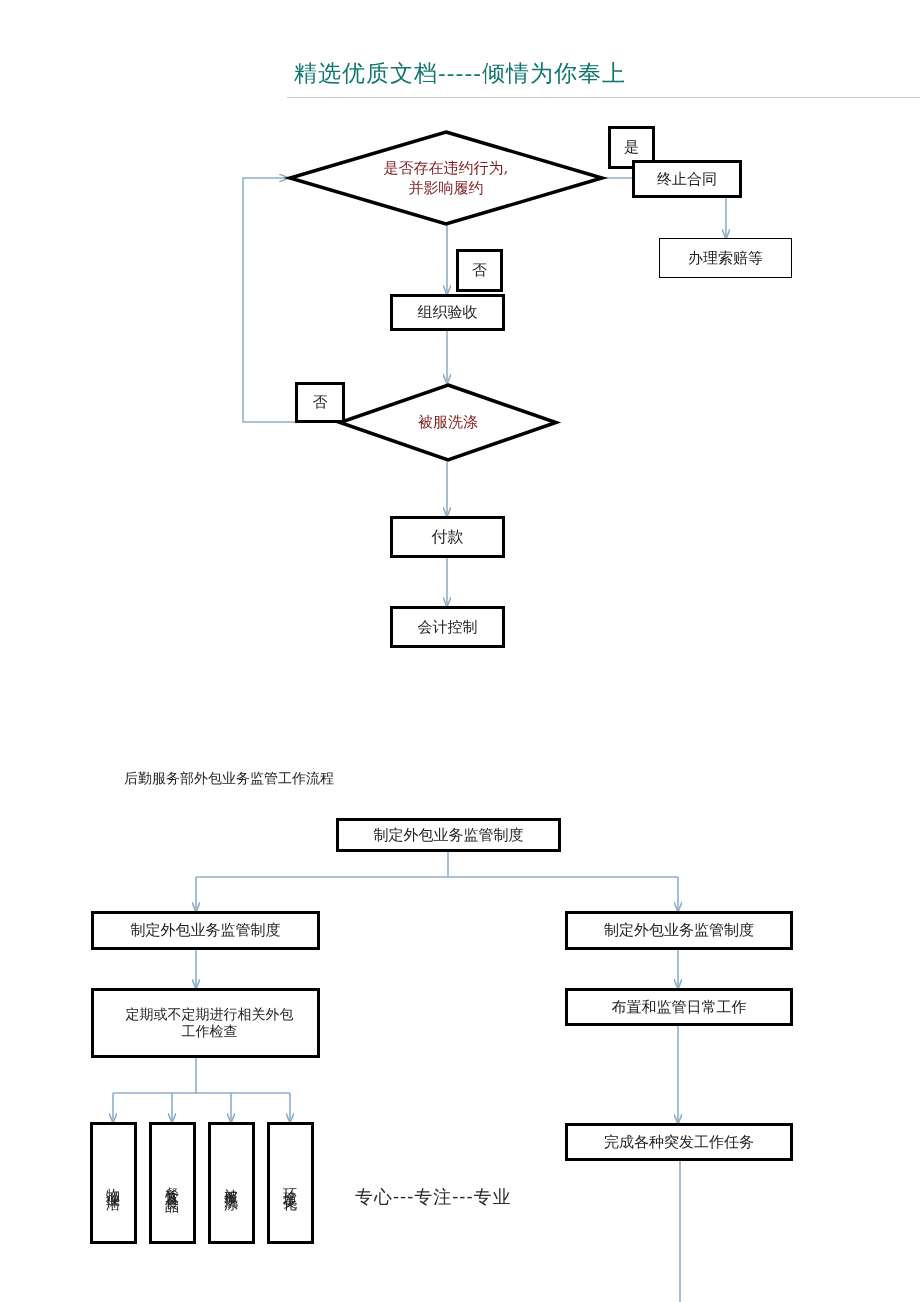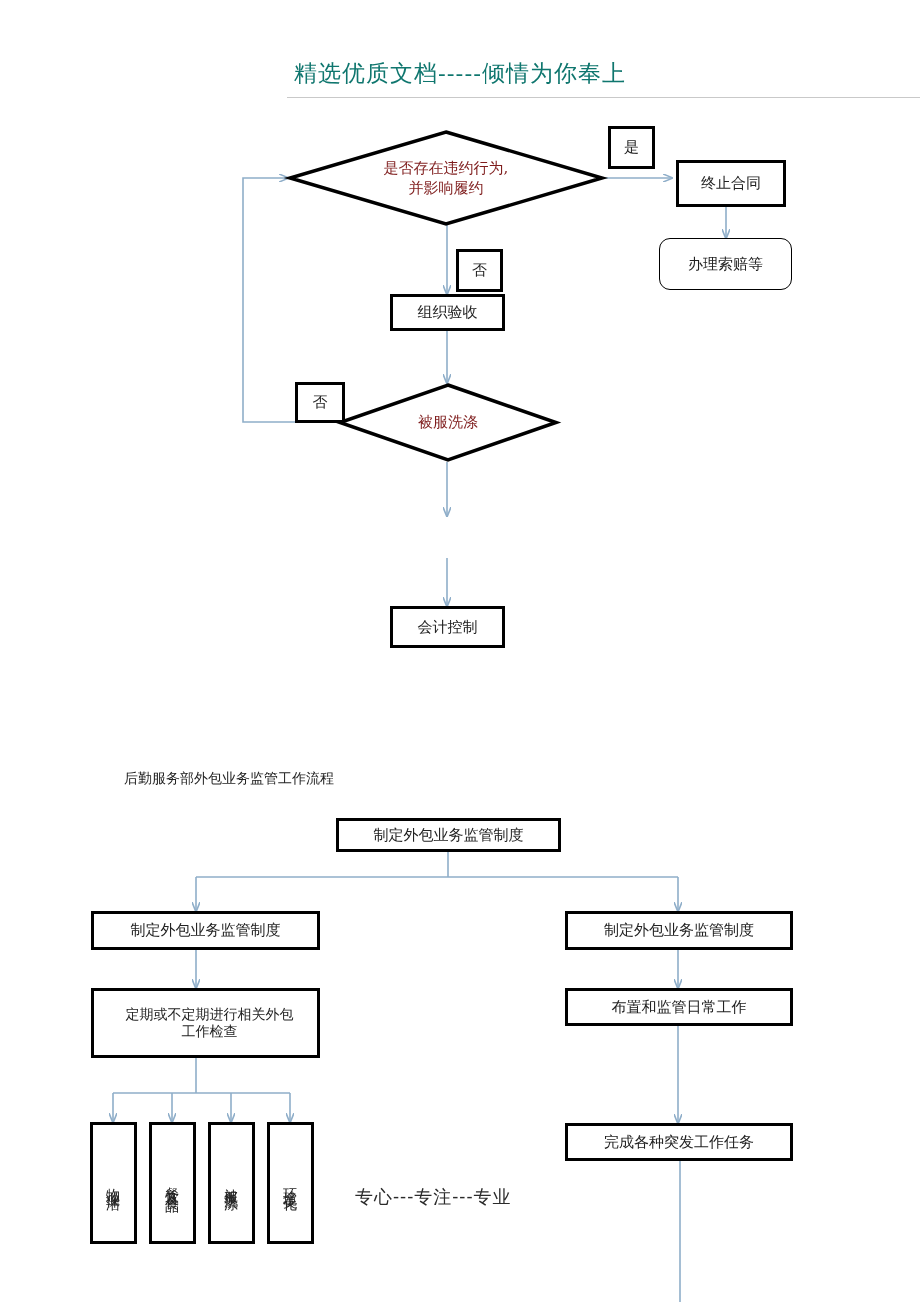--- a/index.html
+++ b/index.html
@@ -124,37 +124,38 @@
   <div class="diamond" style="left:288px;top:130px;width:316px;height:96px;">
     <svg width="316" height="96" viewBox="0 0 316 96">
       <polygon points="158,2 314,48 158,94 2,48" fill="#ffffff" stroke="#000000" stroke-width="3.5"></polygon>
     </svg>
     <div class="dlabel">是否存在违约行为,
 并影响履约</div>
   </div>
 
   <div class="node thick fs15" style="left:608px;top:126px;width:47px;height:43px;">是</div>
 
-  <div class="node thick fs15" style="left:676px;top:160px;width:110px;height:47px;">终止合同</div>
+  <div class="node thick fs15" style="left:632px;top:160px;width:110px;height:38px;">终止合同</div>
 
-  <div class="node thin fs15" style="left:659px;top:238px;width:133px;height:52px;border-radius:11px;">办理索赔等</div>
+  <div class="node thin fs15" style="left:659px;top:238px;width:133px;height:40px;">办理索赔等</div>
 
   <div class="node thick fs15" style="left:456px;top:249px;width:47px;height:43px;">否</div>
 
   <div class="node thick fs15" style="left:390px;top:294px;width:115px;height:37px;">组织验收</div>
 
   <div class="node thick fs15" style="left:295px;top:382px;width:50px;height:41px;">否</div>
 
   <div class="diamond" style="left:338px;top:383px;width:220px;height:79px;">
     <svg width="220" height="79" viewBox="0 0 220 79">
       <polygon points="110,2 218,39.5 110,77 2,39.5" fill="#ffffff" stroke="#000000" stroke-width="3.5"></polygon>
     </svg>
     <div class="dlabel">被服洗涤</div>
   </div>
 
+  <div class="node thick fs16" style="left:390px;top:516px;width:115px;height:42px;">付款</div>
 
   <div class="node thick fs15" style="left:390px;top:606px;width:115px;height:42px;">会计控制</div>
 
   <div id="section2-title">后勤服务部外包业务监管工作流程</div>
 
   <div class="node thick fs15" style="left:336px;top:818px;width:225px;height:34px;">制定外包业务监管制度</div>
 
   <div class="node thick fs15" style="left:91px;top:911px;width:229px;height:39px;">制定外包业务监管制度</div>
 
   <div class="node thick fs15" style="left:565px;top:911px;width:228px;height:39px;">制定外包业务监管制度</div>

